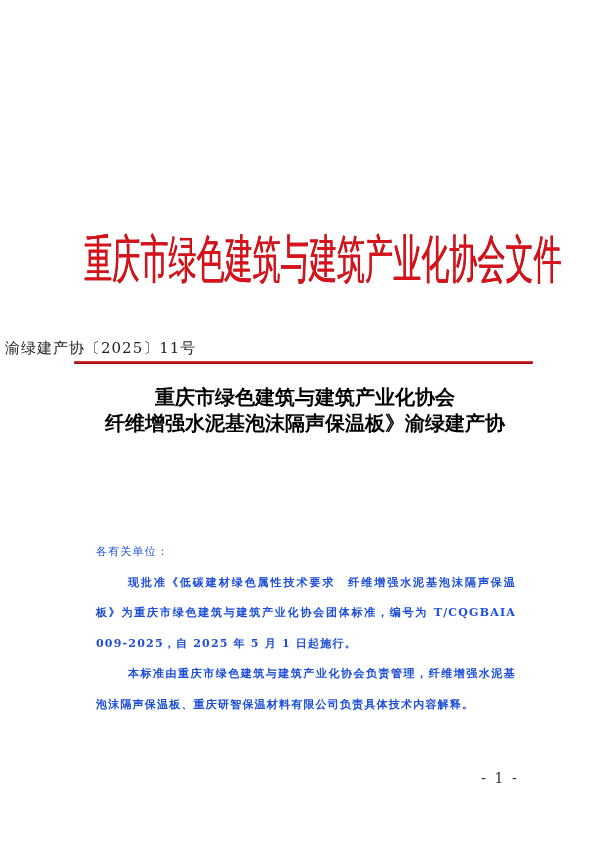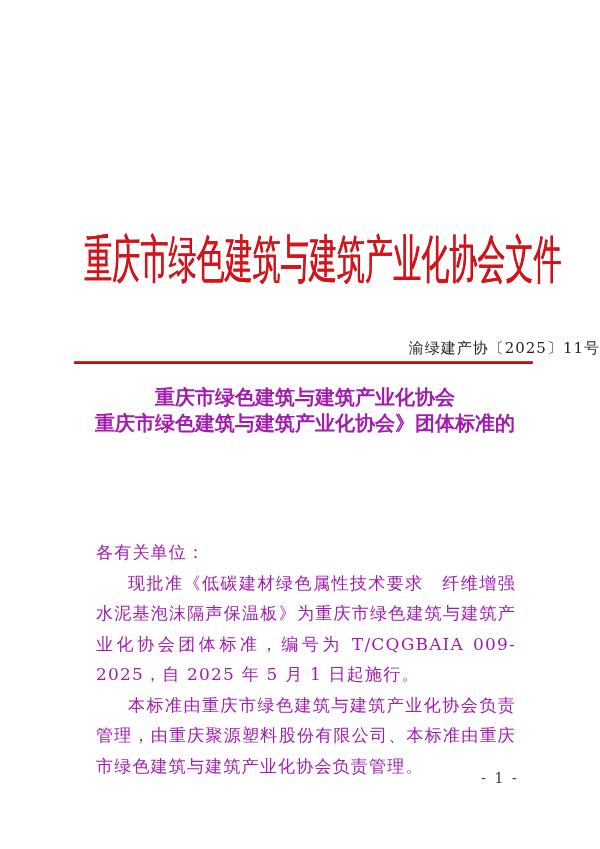--- a/index.html
+++ b/index.html
@@ -41,26 +41,26 @@
       transform-origin: left center;
       transform: scaleX(0.54);
       text-shadow: 1px 0 0 #a50d12;
       font-weight: normal;
     }
     .doc-number {
       position: absolute;
       left: 0;
       width: 600px;
       top: 298px;
-      text-align: right;
+      text-align: left;
       font-size: 15px;
       line-height: 20px;
       letter-spacing: 1px;
       color: #222;
-      padding-left: 20px;
+      padding-left: 5px;
       box-sizing: border-box;
     }
     .red-rule {
       position: absolute;
       left: 74px;
       top: 321px;
       width: 459px;
       height: 3px;
       background: linear-gradient(to bottom, #e63a3a 0%, #b3121a 60%, #8a0d12 100%);
       border-radius: 1px;
@@ -68,38 +68,38 @@
     .title-block {
       position: absolute;
       left: 60px;
       width: 490px;
       top: 344px;
       text-align: center;
       font-family: "DejaVu Sans", "Liberation Sans", sans-serif;
       font-weight: bold;
       font-size: 20px;
       line-height: 26px;
-      color: #a21caf;
+      color: #000000;
     }
     .title-block div { white-space: nowrap; }
     .body-text {
       position: absolute;
       left: 96px;
       top: 497px;
       width: 420px;
-      font-size: 17px;
+      font-size: 11px;
       line-height: 30.5px;
-      color: #a21caf;
+      color: #1d4ed8;
       letter-spacing: 1.2px;
     }
     .body-text p {
       margin: 0;
       text-align: justify;
     }
-    .body-text p.indent { text-indent: 32px; }
+    .body-text p.indent { text-indent: 32px; font-weight: bold; }
     .page-number {
       position: absolute;
       left: 480px;
       top: 728px;
       width: 40px;
       text-align: center;
       font-size: 14px;
       line-height: 20px;
       color: #333;
       letter-spacing: 2px;
@@ -113,24 +113,24 @@
   <div class="red-header">
     <span>重庆市绿色建筑与建筑产业化协会文件</span>
   </div>
 
   <div class="doc-number">渝绿建产协〔2025〕11号</div>
 
   <div class="red-rule"></div>
 
   <div class="title-block">
     <div>重庆市绿色建筑与建筑产业化协会</div>
-    <div>重庆市绿色建筑与建筑产业化协会》团体标准的</div>
+    <div>纤维增强水泥基泡沫隔声保温板》渝绿建产协</div>
   </div>
 
   <div class="body-text">
     <p>各有关单位：</p>
     <p class="indent">现批准《低碳建材绿色属性技术要求　纤维增强水泥基泡沫隔声保温板》为重庆市绿色建筑与建筑产业化协会团体标准，编号为 T/CQGBAIA 009-2025，自 2025 年 5 月 1 日起施行。</p>
-    <p class="indent">本标准由重庆市绿色建筑与建筑产业化协会负责管理，由重庆聚源塑料股份有限公司、本标准由重庆市绿色建筑与建筑产业化协会负责管理。</p>
+    <p class="indent">本标准由重庆市绿色建筑与建筑产业化协会负责管理，纤维增强水泥基泡沫隔声保温板、重庆研智保温材料有限公司负责具体技术内容解释。</p>
   </div>
 
   <div class="page-number">- 1 -</div>
 
 </div>
 
 </body></html>

